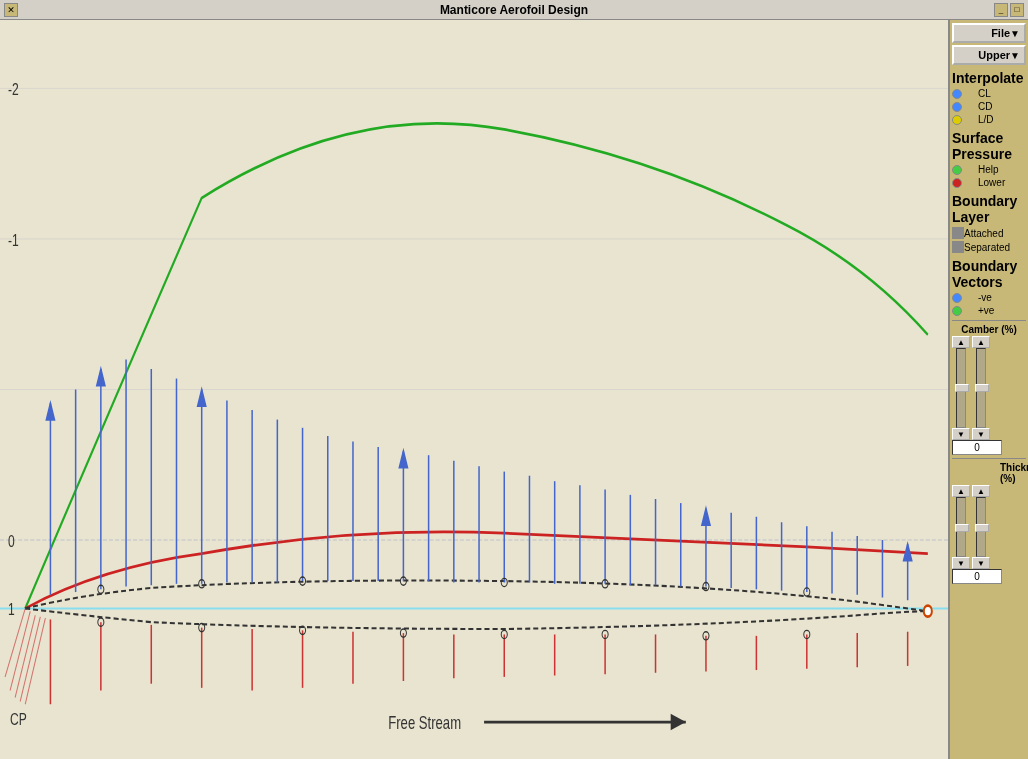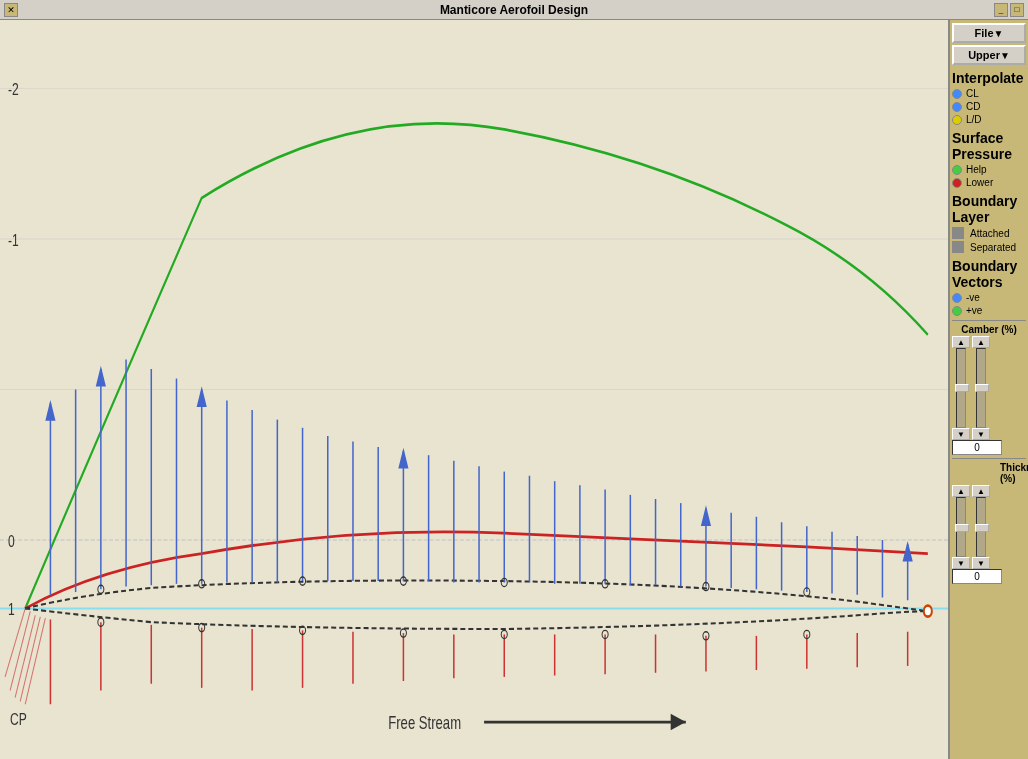--- a/index.html
+++ b/index.html
@@ -51,54 +51,54 @@
     .rp-btn {
       background: #d4d0c8;
       border: 2px outset #fff;
       margin: 1px 0;
       padding: 2px 4px;
       font-size: 11px;
       font-weight: bold;
       cursor: pointer;
       display: flex;
       align-items: center;
-      justify-content: center;
+      justify-content: flex-end;
     }
     .rp-btn .arrow { font-size: 10px; }
 
     .rp-section-label {
       font-size: 14px;
       font-weight: bold;
       margin-top: 4px;
       margin-bottom: 1px;
       color: #000;
     }
 
     .rp-radio-row {
       display: flex;
       align-items: center;
-      gap: 2px;
+      gap: 14px;
       margin: 1px 0;
     }
     .rp-radio-dot {
       width: 10px; height: 10px;
       border-radius: 50%;
       border: 1px solid #888;
       display: inline-block;
       margin-right: 2px;
     }
     .dot-blue { background: #4488ff; }
     .dot-green { background: #44cc44; }
     .dot-red { background: #cc2222; }
     .dot-yellow { background: #ddcc00; }
 
     .rp-checkbox-row {
       display: flex;
       align-items: center;
-      gap: 6px;
+      gap: 0;
       margin: 1px 0;
     }
     .rp-checkbox {
       width: 12px; height: 12px;
       border: 1px solid #888;
       background: #d4d0c8;
       display: inline-block;
     }
     .rp-checkbox.checked { background: #888; }
 

